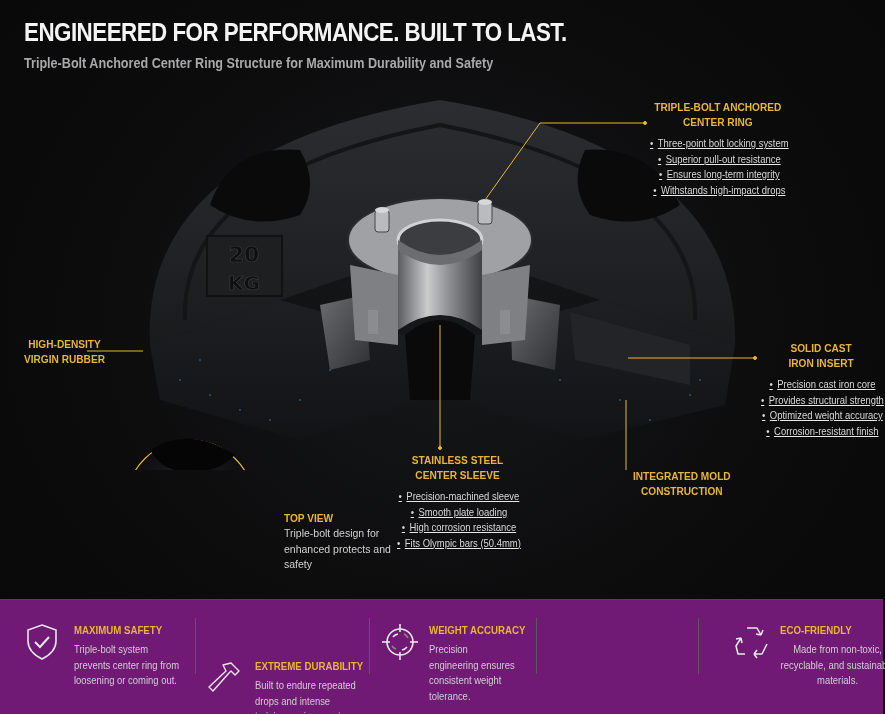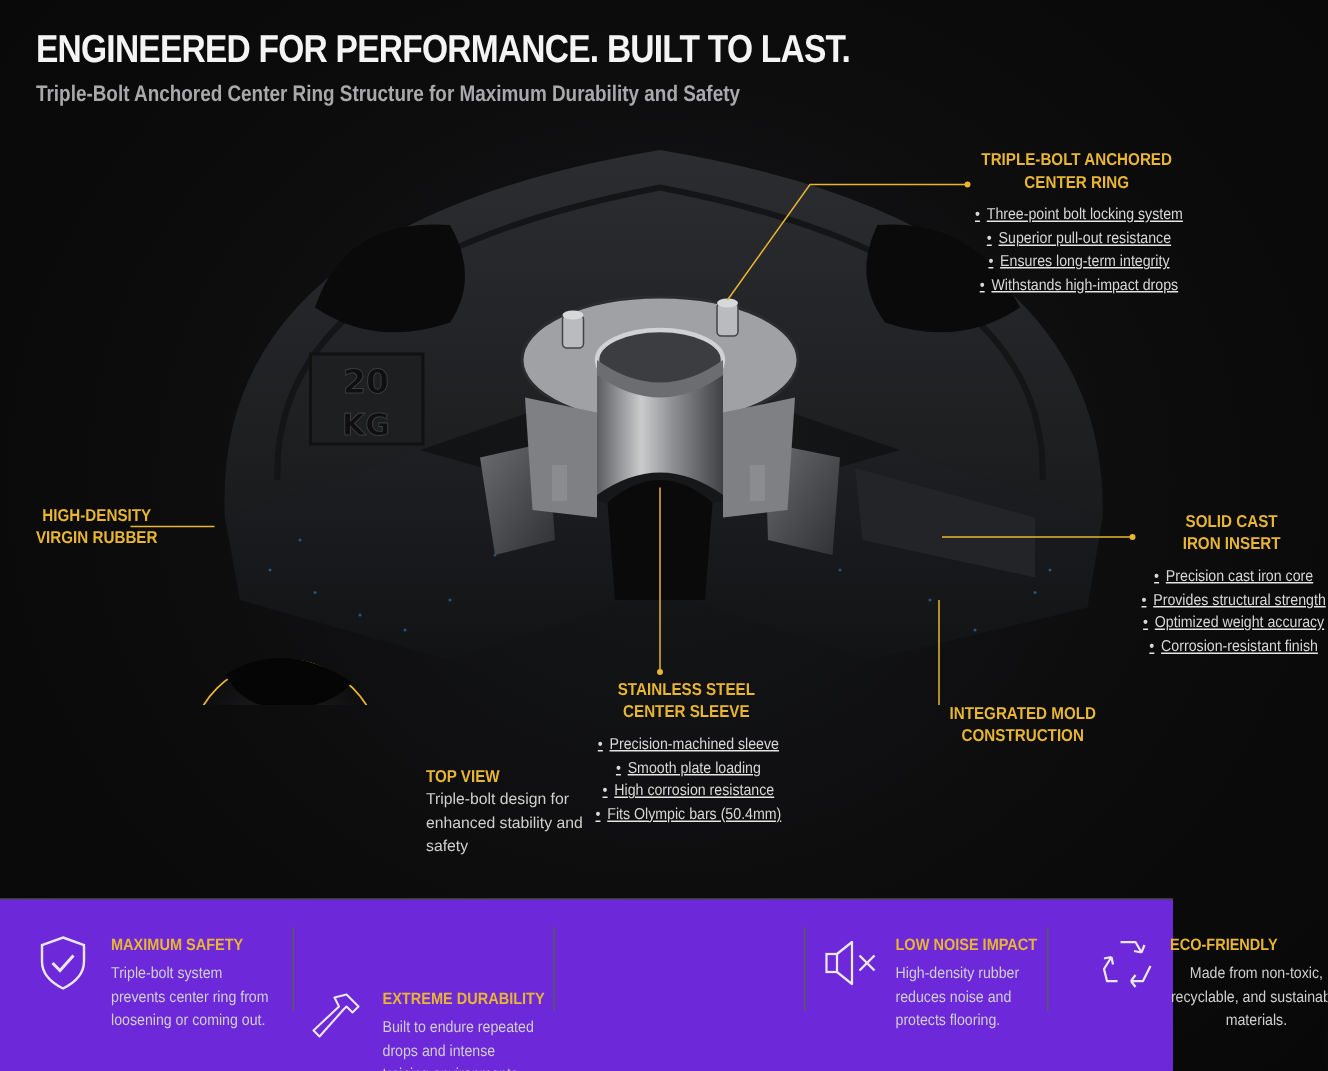--- a/index.html
+++ b/index.html
@@ -16,21 +16,21 @@
   .callout { position: absolute; text-align: center; }
   .callout .head { color: #e8b632; font-weight: bold; font-size: 11.5px; line-height: 15px; transform: scaleX(0.88); transform-origin: left; white-space: nowrap; }
   .callout ul { list-style: none; margin-top: 6px; text-decoration: underline; }
   .callout li { font-size: 10.5px; line-height: 15.5px; color: #d8d8d8; white-space: nowrap; transform: scaleX(0.9); transform-origin: left; }
   .callout li::before { content: "•"; margin-right: 5px; color: #d8d8d8; }
 
   .topview-text { position: absolute; left: 284px; top: 512px; }
   .topview-text .head { color: #e8b632; font-weight: bold; font-size: 11.5px; transform: scaleX(0.88); transform-origin: left; }
   .topview-text .desc { font-size: 10.5px; line-height: 15.5px; color: #d0d0d0; width: 110px; margin-top: 2px; }
 
-  .footer { position: absolute; left: 0; top: 599px; width: 782px; height: 115px; background: #6d28d9; border-top: 1px solid #4a4a4a; }
+  .footer { position: absolute; left: 0; top: 599px; width: 883px; height: 115px; background: #701a75; border-top: 1px solid #4a4a4a; }
   .feat { position: absolute; top: 20px; height: 80px; }
   .feat .icon { position: absolute; left: 0; top: 2px; width: 40px; height: 40px; }
   .feat .ftitle { position: absolute; top: 4px; color: #e8b632; font-weight: bold; font-size: 11px; white-space: nowrap; transform: scaleX(0.88); transform-origin: left; }
   .feat .fdesc { position: absolute; top: 22px; font-size: 10.5px; line-height: 15.5px; color: #cfcfcf; transform: scaleX(0.9); transform-origin: left; }
   .divider { position: absolute; top: 18px; width: 1px; height: 56px; background: #5a5a5a; }
 </style>
 </head>
 <body>
 
 <div class="bg"></div>
@@ -174,21 +174,21 @@
   </ul>
 </div>
 
 <div class="callout" style="left:633px; top:469px;">
   <div class="head">INTEGRATED MOLD</div>
   <div class="head">CONSTRUCTION</div>
 </div>
 
 <div class="topview-text">
   <div class="head">TOP VIEW</div>
-  <div class="desc">Triple-bolt design for enhanced stability and safety</div>
+  <div class="desc">Triple-bolt design for enhanced protects and safety</div>
 </div>
 
 <div class="footer">
 
   <div class="feat" style="left:22px; width:170px;">
     <svg class="icon" viewBox="0 0 40 40">
       <path d="M20 3 L34 8 L34 19 Q34 30 20 37 Q6 30 6 19 L6 8 Z" fill="none" stroke="#e8e8e8" stroke-width="1.6"></path>
       <path d="M13 20 L18 25 L27 15" fill="none" stroke="#e8e8e8" stroke-width="2"></path>
     </svg>
     <div class="ftitle" style="left:52px">MAXIMUM SAFETY</div>
@@ -198,31 +198,35 @@
 
   <div class="feat" style="left:205px; width:162px;margin-top:36px;">
     <svg class="icon" viewBox="0 0 40 40">
       <path d="M18 7 L26 5 L34 13 L30 17 L26 13 L24 15 L8 33 L4 29 L21 13 Z" fill="none" stroke="#e8e8e8" stroke-width="1.4" stroke-linejoin="round"></path>
     </svg>
     <div class="ftitle" style="left:50px">EXTREME DURABILITY</div>
     <div class="fdesc" style="left:50px; width:118px;">Built to endure repeated drops and intense training environments.</div>
   </div>
   <div class="divider" style="left:369px;"></div>
 
+  <div class="feat" style="left:380px; width:150px;">
+    <svg class="icon" viewBox="0 0 40 40">
+      <circle cx="20" cy="20" r="13" fill="none" stroke="#e8e8e8" stroke-width="1.6"></circle>
+      <path d="M13 15 A8 8 0 0 1 18 12 M27 25 A8 8 0 0 1 22 28" fill="none" stroke="#e8e8e8" stroke-width="1.6"></path>
+      <path d="M12 24 A8 8 0 0 0 16 27 M28 16 A8 8 0 0 0 24 12" fill="none" stroke="#888" stroke-width="1.6"></path>
+      <line x1="20" y1="2" x2="20" y2="10" stroke="#e8e8e8" stroke-width="1.6"></line>
+      <line x1="20" y1="30" x2="20" y2="38" stroke="#e8e8e8" stroke-width="1.6"></line>
+      <line x1="2" y1="20" x2="10" y2="20" stroke="#e8e8e8" stroke-width="1.6"></line>
+      <line x1="30" y1="20" x2="38" y2="20" stroke="#e8e8e8" stroke-width="1.6"></line>
+    </svg>
+    <div class="ftitle" style="left:49px">WEIGHT ACCURACY</div>
+    <div class="fdesc" style="left:49px; width:100px;">Precision engineering ensures consistent weight tolerance.</div>
+  </div>
   <div class="divider" style="left:536px;"></div>
 
-  <div class="feat" style="left:548px; width:148px;">
-    <svg class="icon" viewBox="0 0 40 40">
-      <rect x="3" y="14" width="7" height="12" fill="none" stroke="#e8e8e8" stroke-width="1.5"></rect>
-      <path d="M10 14 L20 6 L20 34 L10 26" fill="none" stroke="#e8e8e8" stroke-width="1.5" stroke-linejoin="round"></path>
-      <path d="M25 15 L35 25 M35 15 L25 25" stroke="#e8e8e8" stroke-width="1.6"></path>
-    </svg>
-    <div class="ftitle" style="left:49px">LOW NOISE IMPACT</div>
-    <div class="fdesc" style="left:49px; width:100px;">High-density rubber reduces noise and protects flooring.</div>
-  </div>
   <div class="divider" style="left:698px;"></div>
 
   <div class="feat" style="left:732px; width:170px;text-align:center;">
     <svg class="icon" viewBox="0 0 40 40">
       <path d="M15 6 L25 6 L29 13 M29 13 L31 8 M29 13 L24 12" fill="none" stroke="#e8e8e8" stroke-width="1.5" stroke-linejoin="round"></path>
       <path d="M35 22 L30 32 L22 32 M22 32 L25 36 M22 32 L25 28" fill="none" stroke="#e8e8e8" stroke-width="1.5" stroke-linejoin="round"></path>
       <path d="M13 32 L6 32 L4 24 L9 16 M9 16 L4 17 M9 16 L10 21" fill="none" stroke="#e8e8e8" stroke-width="1.5" stroke-linejoin="round"></path>
     </svg>
     <div class="ftitle" style="left:48px">ECO-FRIENDLY</div>
     <div class="fdesc" style="left:48px; width:128px;">Made from non-toxic, recyclable, and sustainable materials.</div>

